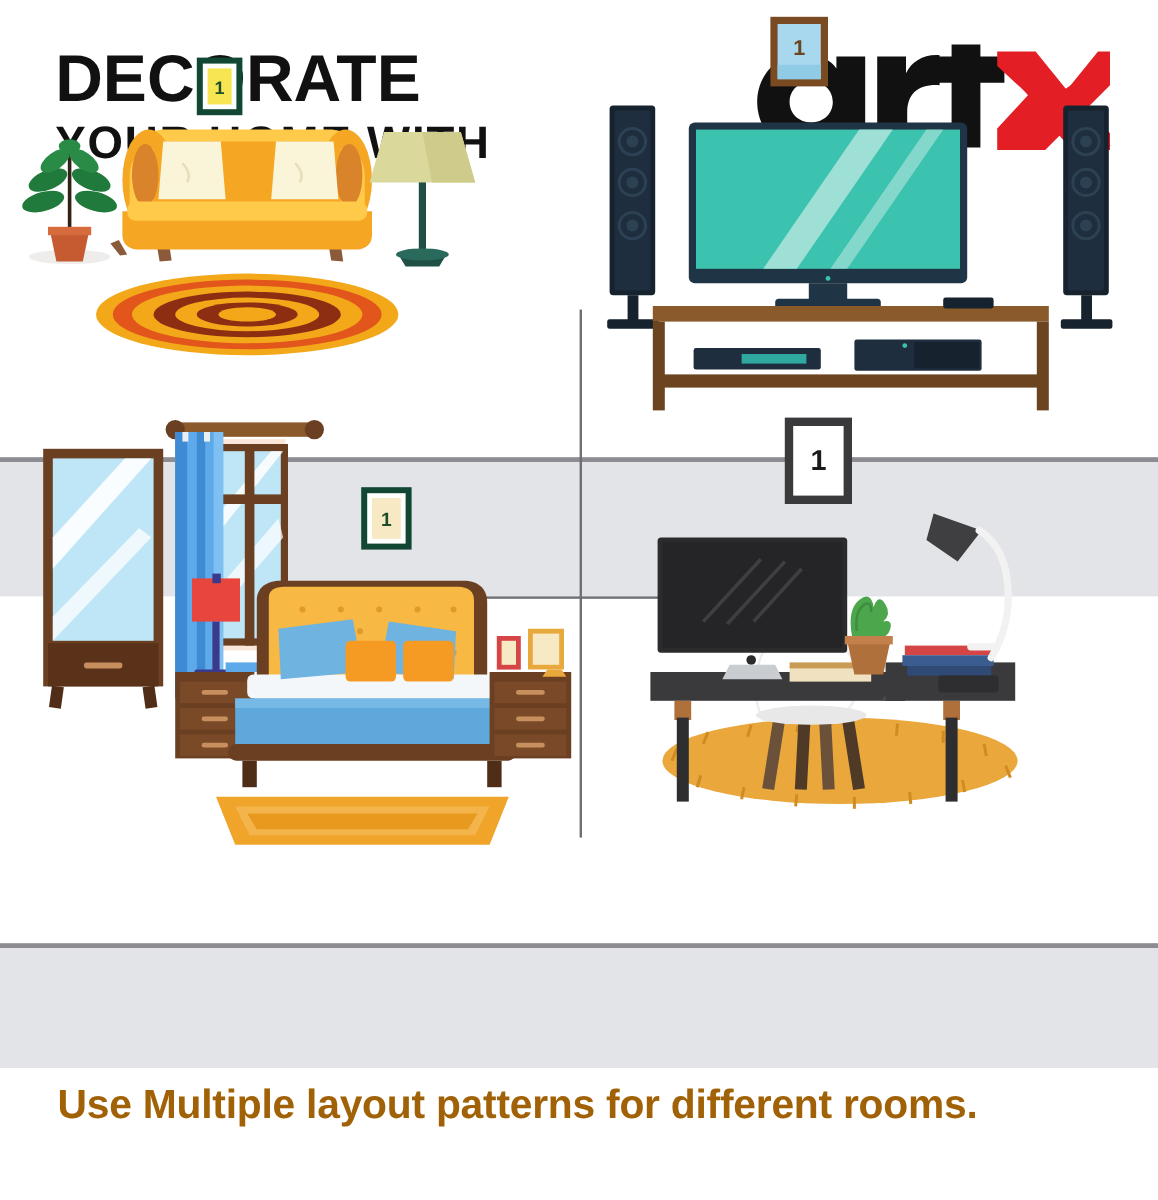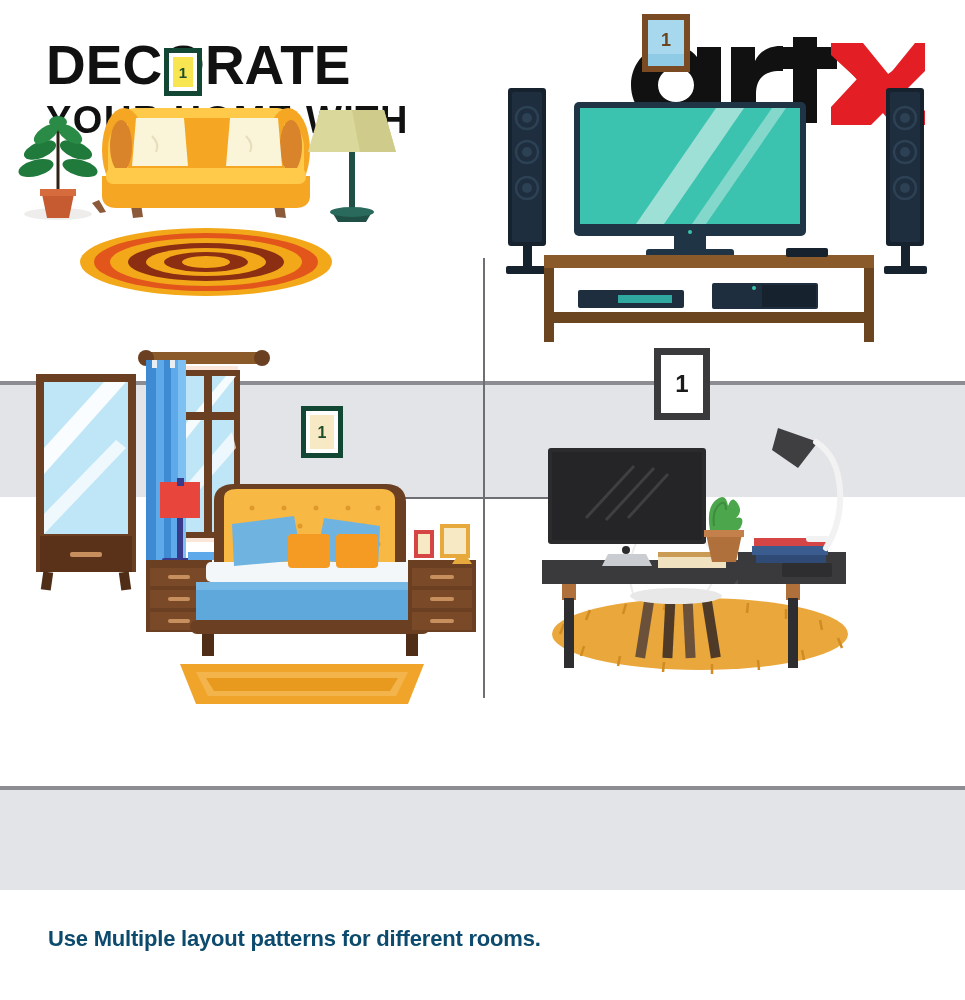--- a/index.html
+++ b/index.html
@@ -60,23 +60,23 @@
     width: 2px; height: 440px; background: #6e6e75;
   }
   .div-h {
     position: absolute; left: 290px; top: 497px;
     width: 387px; height: 2px; background: #6e6e75;
   }
 
   
   .caption {
     position: absolute;
-    left: 48px; top: 926px;
-    font-size: 22px; font-weight: bold;
-    color: #0c4a6e; letter-spacing: -0.2px;
+    left: 48px; top: 902px;
+    font-size: 34px; font-weight: bold;
+    color: #a16207; letter-spacing: -0.2px;
   }
 
   svg { overflow: visible; }
 </style>
 </head>
 <body>
 
 <div id="poster">
 
   <div class="headline">

